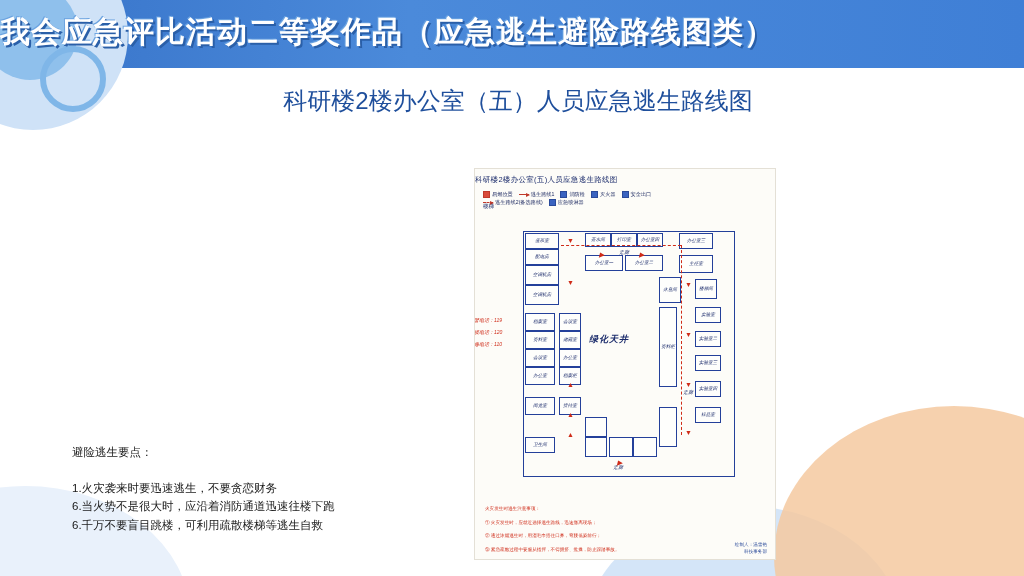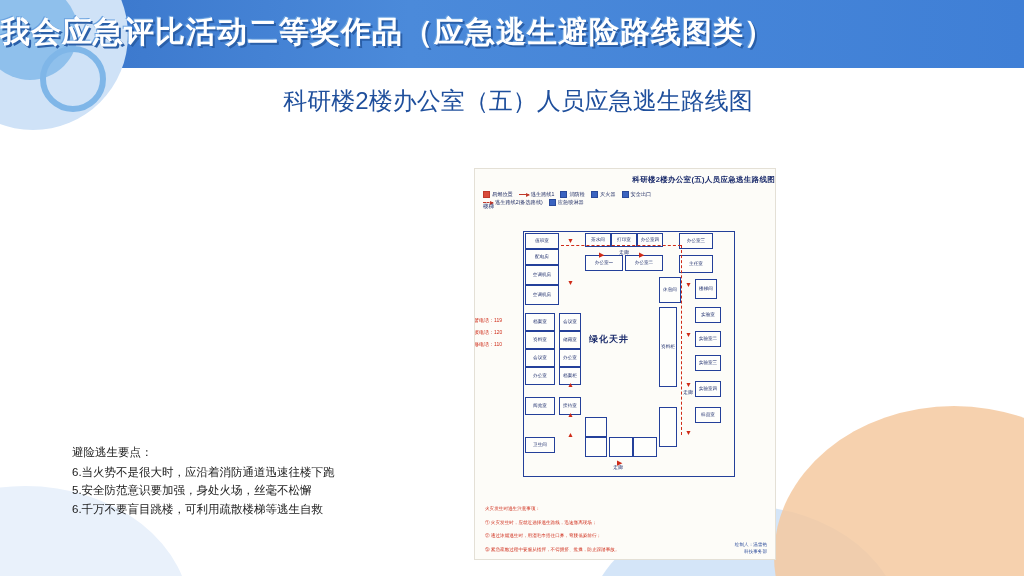--- a/index.html
+++ b/index.html
@@ -102,41 +102,40 @@
   
   .tips {
     position: absolute;
     left: 72px; top: 443px;
     width: 340px;
     font-size: 11.5px;
     color: #1a1a1a;
     line-height: 1.62;
     z-index: 6;
   }
-  .tips .tips-head { margin-bottom: 1px; }
+  .tips .tips-head { margin-bottom: 17px; }
 
   
   .drawing {
     position: absolute;
     left: 474px; top: 168px;
     width: 300px; height: 390px;
     background: #fdfcf8;
     border: 1px solid #e4e0d6;
     overflow: hidden;
     z-index: 4;
   }
   .dw-title {
     position: absolute;
     left: 0; top: 6px;
     width: 300px;
-    text-align: right;
+    text-align: left;
     font-size: 7.5px;
     color: #1b2b6b;
     letter-spacing: .3px;
-    font-weight: bold;
   }
   .legend {
     position: absolute;
     left: 8px; top: 22px;
     width: 284px;
     display: flex;
     gap: 6px;
     font-size: 5.2px;
     color: #18255e;
     align-items: flex-start;
@@ -173,21 +172,21 @@
     position: absolute;
     left: 8px; top: 34px;
     font-size: 5.5px;
     color: #1b2b6b;
   }
 
   
   .plan {
     position: absolute;
     left: 14px; top: 52px;
-    width: 272px; height: 268px;
+    width: 272px; height: 268px; font-style: italic;
   }
   .room {
     position: absolute;
     border: .8px solid #24409a;
     color: #1b2b6b;
     font-size: 4.6px;
     line-height: 1.15;
     display: flex;
     align-items: center;
     justify-content: center;
@@ -268,22 +267,22 @@
   <div class="blob-br2"></div>
   <div class="blob-br"></div>
 
   <div class="award-title">我会应急评比活动二等奖作品（应急逃生避险路线图类）</div>
   <div class="subtitle">
     <span>科研楼2楼办公室（五）人员应急逃生路线图</span>
   </div>
 
   <div class="tips">
     <div class="tips-head">避险逃生要点：</div>
+    <div>1.火灾袭来时要迅速逃生，不要贪恋财务</div>
     <div>6.当火势不是很大时，应沿着消防通道迅速往楼下跑</div>
-    <div>5.安全防范意识要加强，身处火场，丝毫不松懈</div>
     <div>6.千万不要盲目跳楼，可利用疏散楼梯等逃生自救</div>
   </div>
 
   <div class="drawing">
 
     <div class="dw-title">科研楼2楼办公室(五)人员应急逃生路线图</div>
 
     <div class="legend">
       <div class="lg">
           <span class="lg-sq red"></span>

